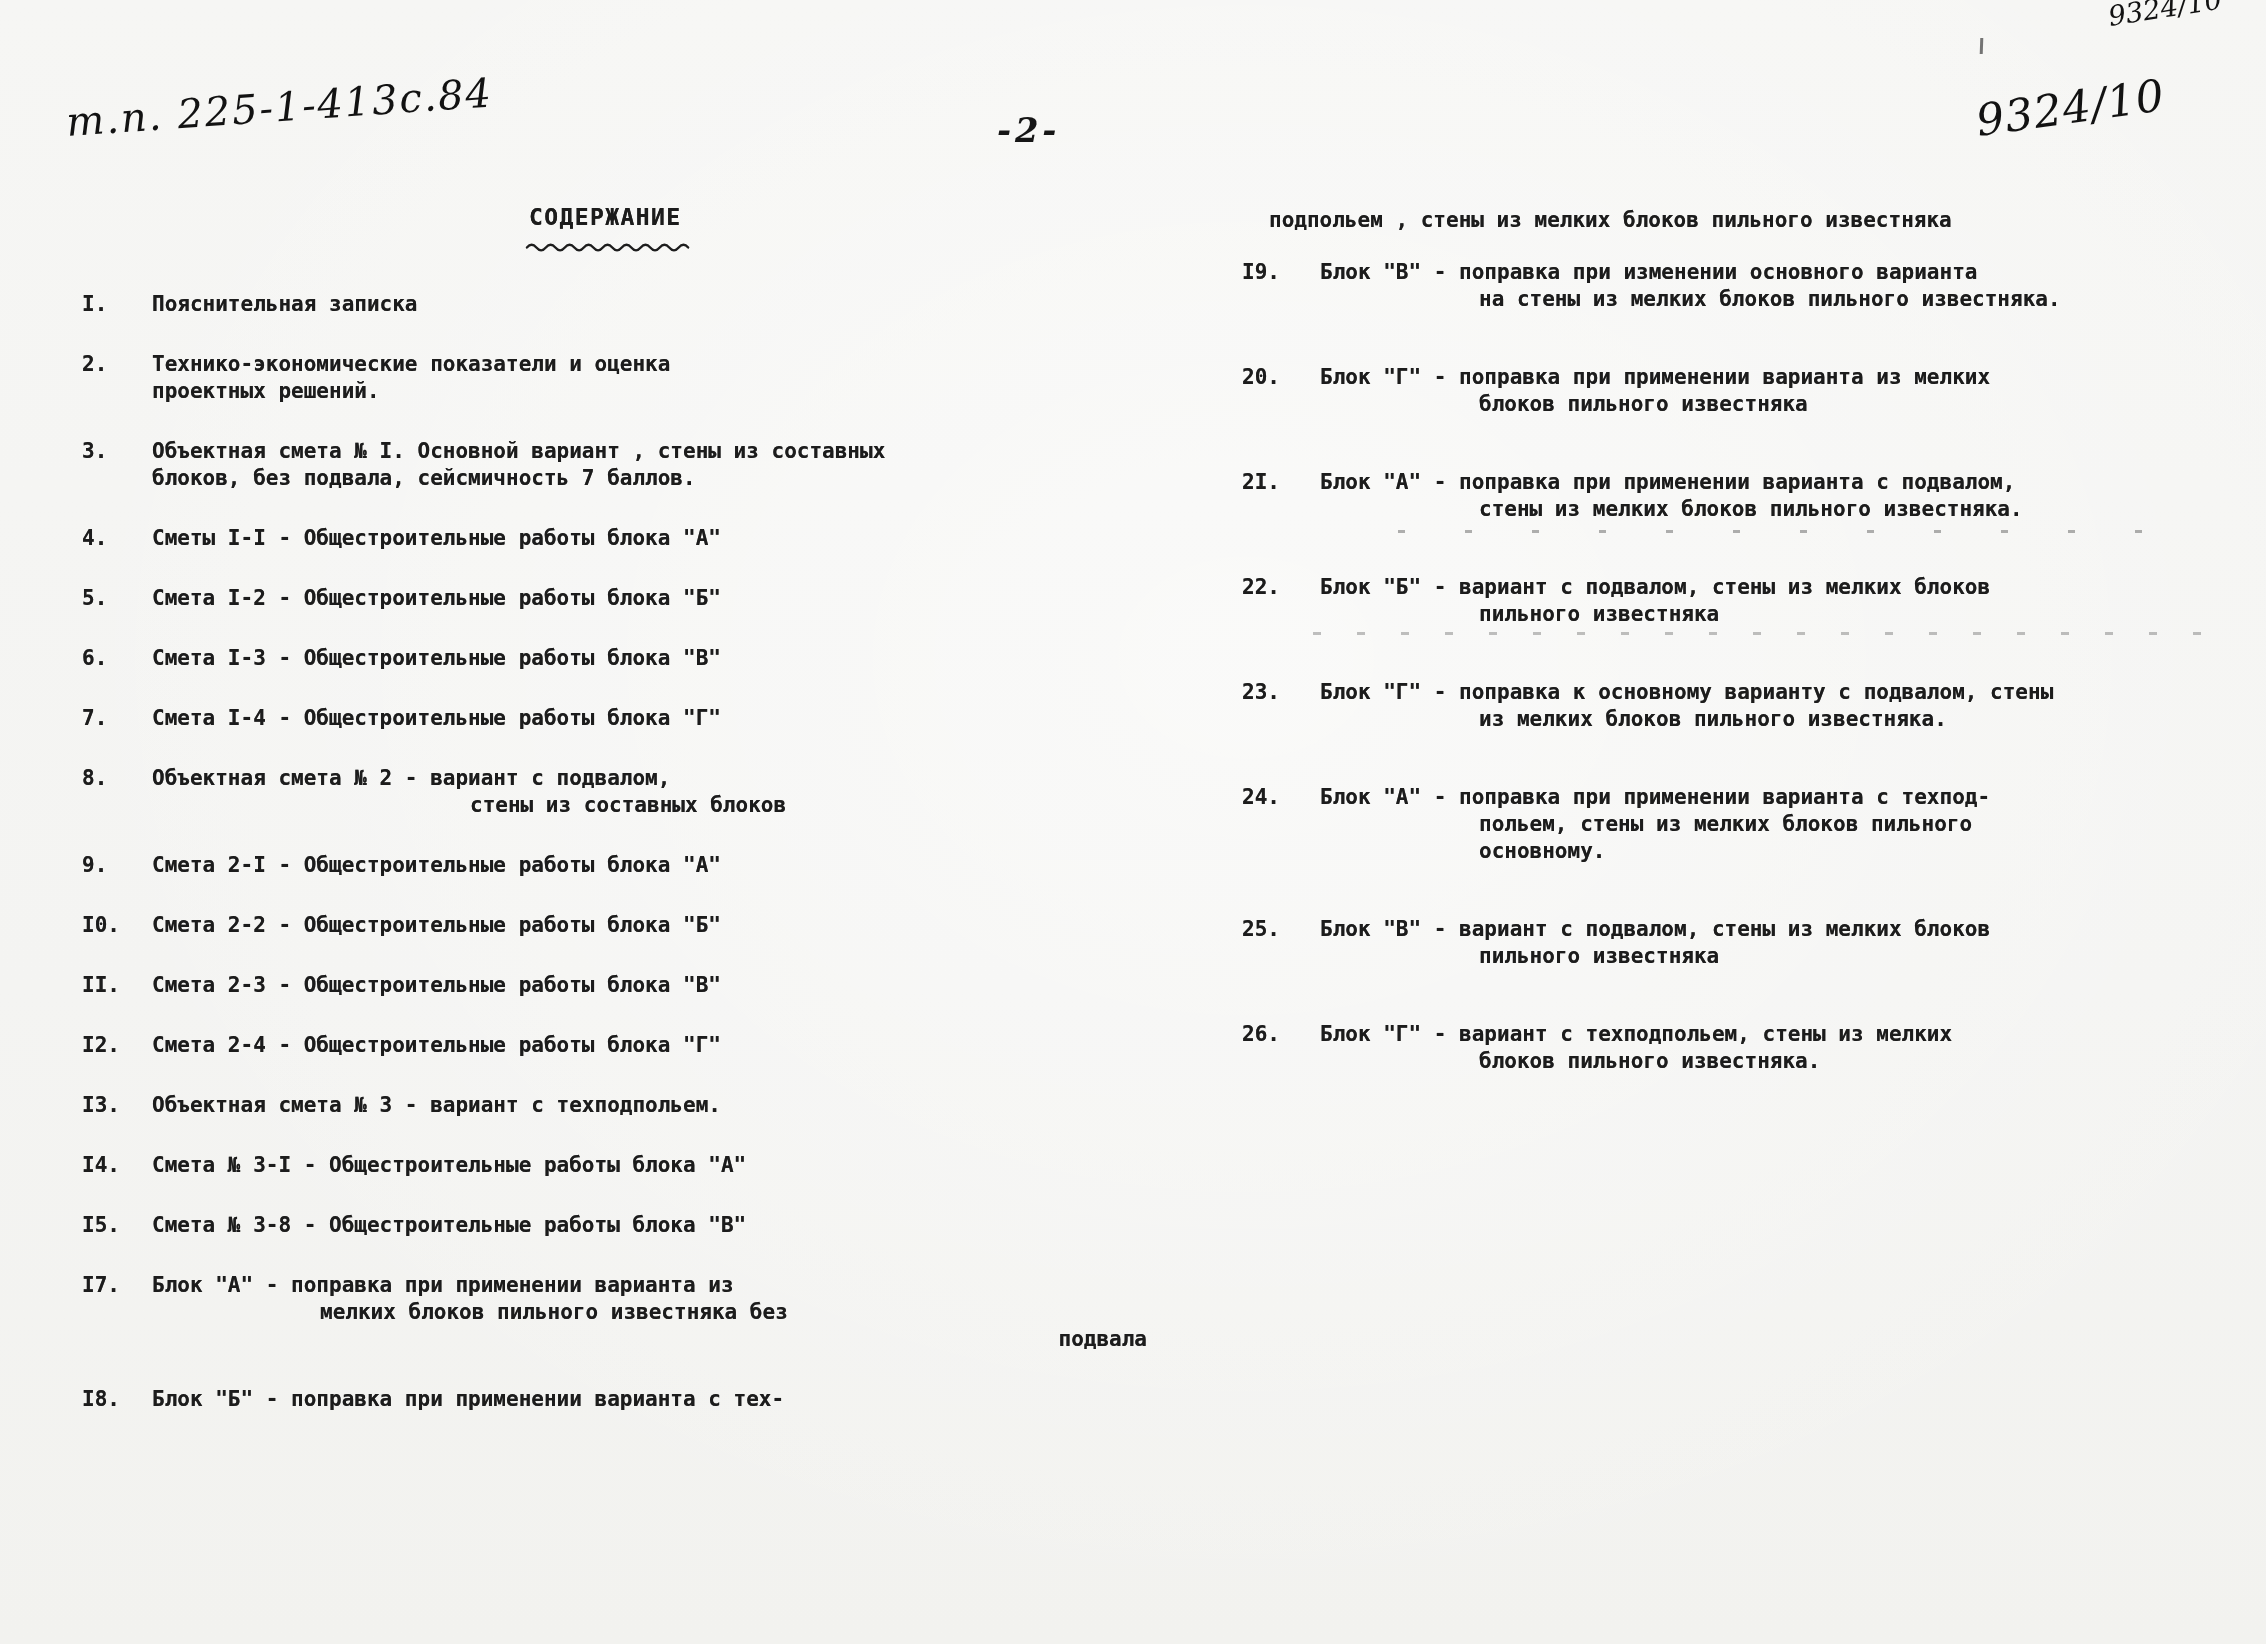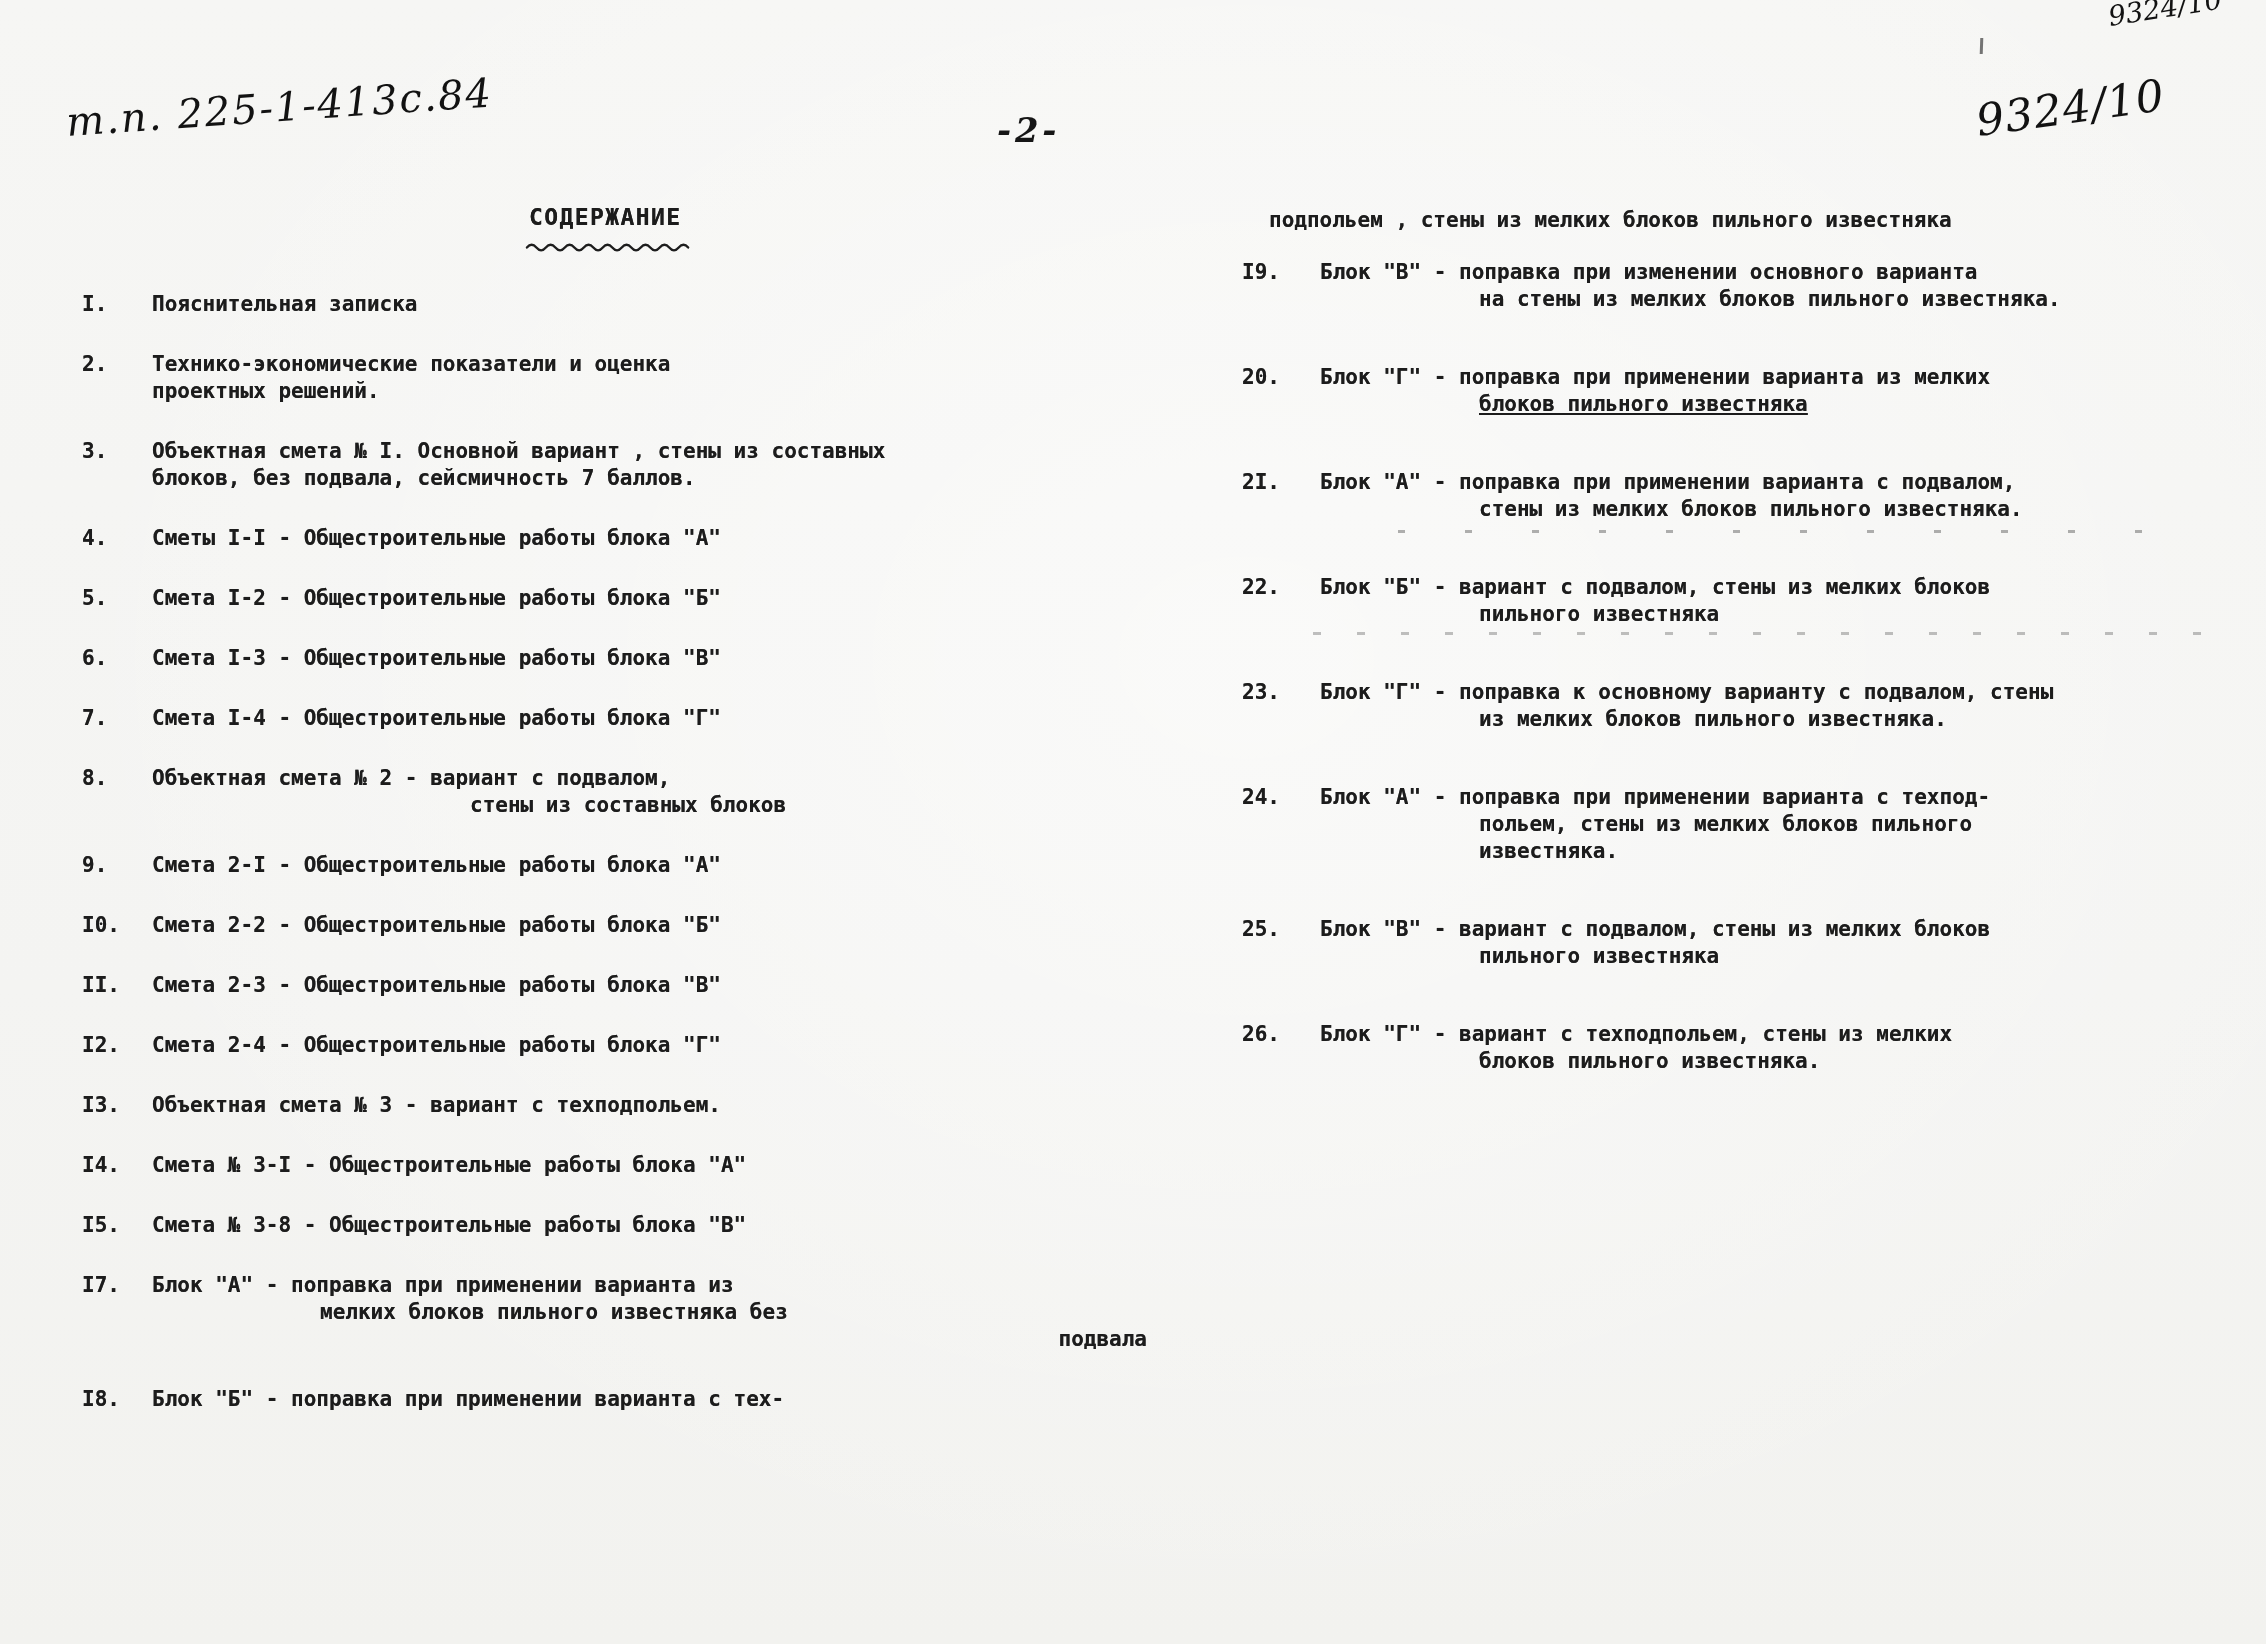--- a/index.html
+++ b/index.html
@@ -207,21 +207,21 @@
           <span class="num">I9.</span>
           <span class="content">
             <div class="line">Блок "В" - поправка при изменении основного варианта</div>
             <div class="line" style="padding-left: 159px;">на стены из мелких блоков пильного известняка.</div>
           </span>
         </div>
         <div class="toc-item">
           <span class="num">20.</span>
           <span class="content">
             <div class="line">Блок "Г" - поправка при применении варианта из мелких</div>
-            <div class="line" style="padding-left: 159px; text-decoration: underline;">блоков пильного известняка</div>
+            <div class="line" style="padding-left: 159px;">блоков пильного известняка</div>
           </span>
         </div>
         <div class="toc-item">
           <span class="num">2I.</span>
           <span class="content">
             <div class="line">Блок "А" - поправка при применении варианта с подвалом,</div>
             <div class="line" style="padding-left: 159px;">стены из мелких блоков пильного известняка.</div>
           </span>
         </div>
         <div class="toc-item">
@@ -236,21 +236,21 @@
           <span class="content">
             <div class="line">Блок "Г" - поправка к основному варианту с подвалом, стены</div>
             <div class="line" style="padding-left: 159px;">из мелких блоков пильного известняка.</div>
           </span>
         </div>
         <div class="toc-item">
           <span class="num">24.</span>
           <span class="content">
             <div class="line">Блок "А" - поправка при применении варианта с техпод-</div>
             <div class="line" style="padding-left: 159px;">польем, стены из мелких блоков пильного</div>
-            <div class="line" style="padding-left: 159px;">известняка.</div>
+            <div class="line" style="padding-left: 159px;">основному.</div>
           </span>
         </div>
         <div class="toc-item">
           <span class="num">25.</span>
           <span class="content">
             <div class="line">Блок "В" - вариант с подвалом, стены из мелких блоков</div>
             <div class="line" style="padding-left: 159px;">пильного известняка</div>
           </span>
         </div>
         <div class="toc-item">

